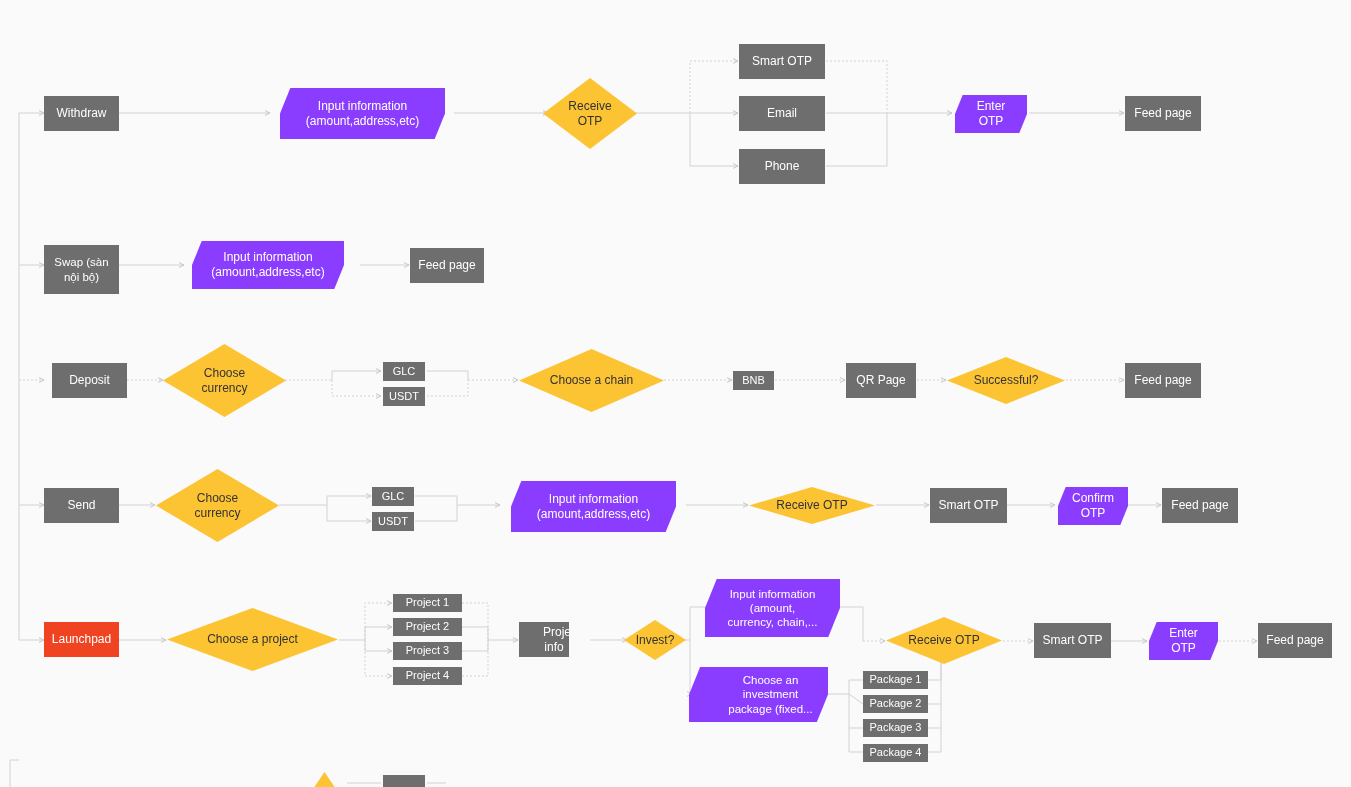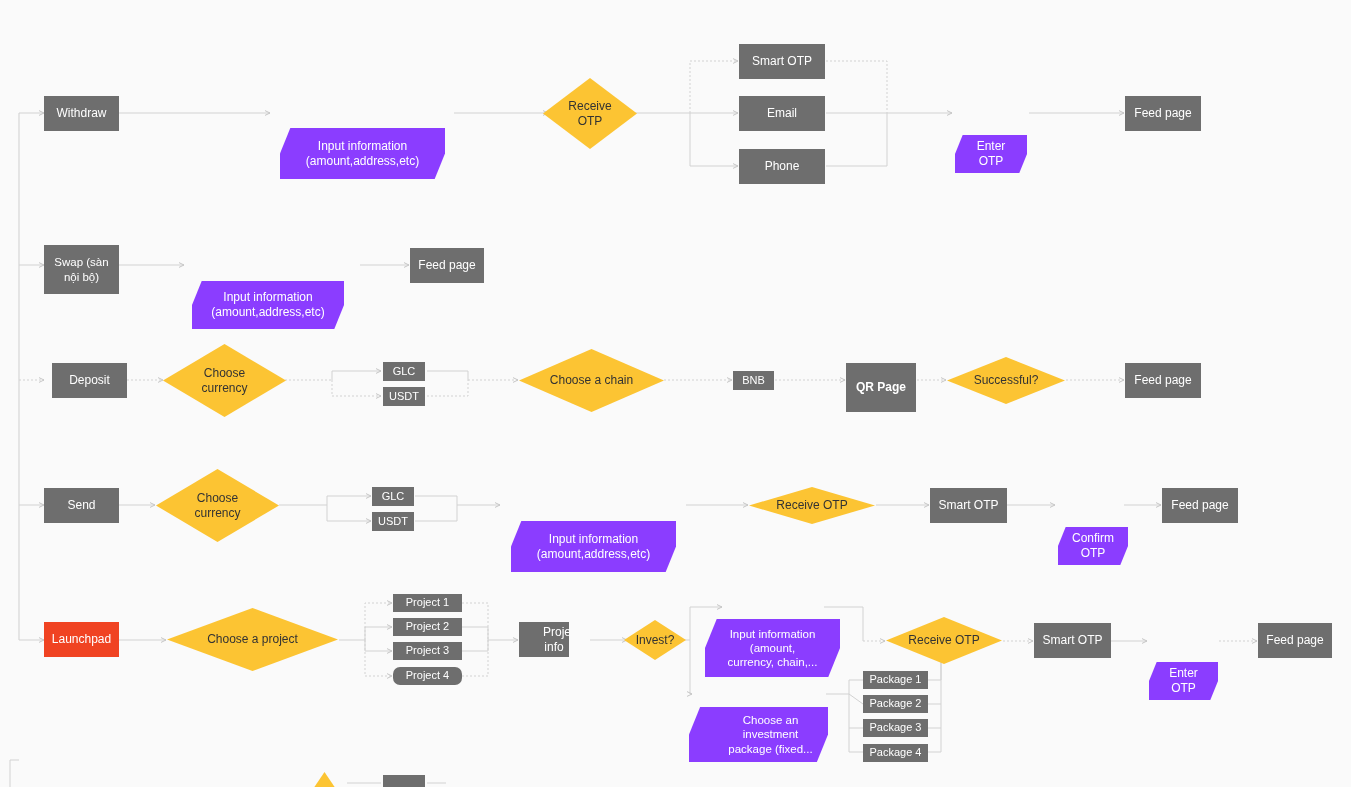--- a/index.html
+++ b/index.html
@@ -50,21 +50,20 @@
   .rect {
     background: #6e6e6e;
   }
   .rect-accent {
     background: #f04322;
     justify-content: flex-end;
   }
   .para {
     background: transparent;
     color: #ffffff;
-    margin-top: 40px;
   }
   .para .shape {
     position: absolute;
     left: 0; top: 0; right: 0; bottom: 0;
     background: #8b3dff;
     transform: skewX(-22deg);
     z-index: -1;
   }
   .diamond {
     background: transparent;
@@ -248,21 +247,21 @@
 
   <div class="node diamond md" style="left:519px;top:349px;width:145px;height:63px;">
     <span class="shape"></span>
     <span class="lbl">Choose a chain</span>
   </div>
 
   <div class="node rect micro" style="left:733px;top:371px;width:41px;height:19px;">
     <span class="lbl">BNB</span>
   </div>
 
-  <div class="node rect md" style="left:846px;top:363px;width:70px;height:49px;font-weight:bold;">
+  <div class="node rect md" style="left:846px;top:363px;width:70px;height:35px;">
     <span class="lbl">QR Page</span>
   </div>
 
   <div class="node diamond md" style="left:947px;top:357px;width:118px;height:47px;">
     <span class="shape"></span>
     <span class="lbl">Successful?</span>
   </div>
 
   <div class="node rect md" style="left:1125px;top:363px;width:76px;height:35px;">
     <span class="lbl">Feed page</span>
@@ -321,21 +320,21 @@
 
   <div class="node rect micro" style="left:393px;top:594px;width:69px;height:18px;">
     <span class="lbl">Project 1</span>
   </div>
   <div class="node rect micro" style="left:393px;top:618px;width:69px;height:18px;">
     <span class="lbl">Project 2</span>
   </div>
   <div class="node rect micro" style="left:393px;top:642px;width:69px;height:18px;">
     <span class="lbl">Project 3</span>
   </div>
-  <div class="node rect micro" style="left:393px;top:667px;width:69px;height:18px;border-radius:7px;">
+  <div class="node rect micro" style="left:393px;top:667px;width:69px;height:18px;">
     <span class="lbl">Project 4</span>
   </div>
 
   <div class="node rect md" style="left:519px;top:622px;width:50px;height:35px;padding-left:20px;">
     <span class="lbl">Project info</span>
   </div>
 
   <div class="node diamond md" style="left:624px;top:620px;width:62px;height:40px;">
     <span class="shape"></span>
     <span class="lbl">Invest?</span>

